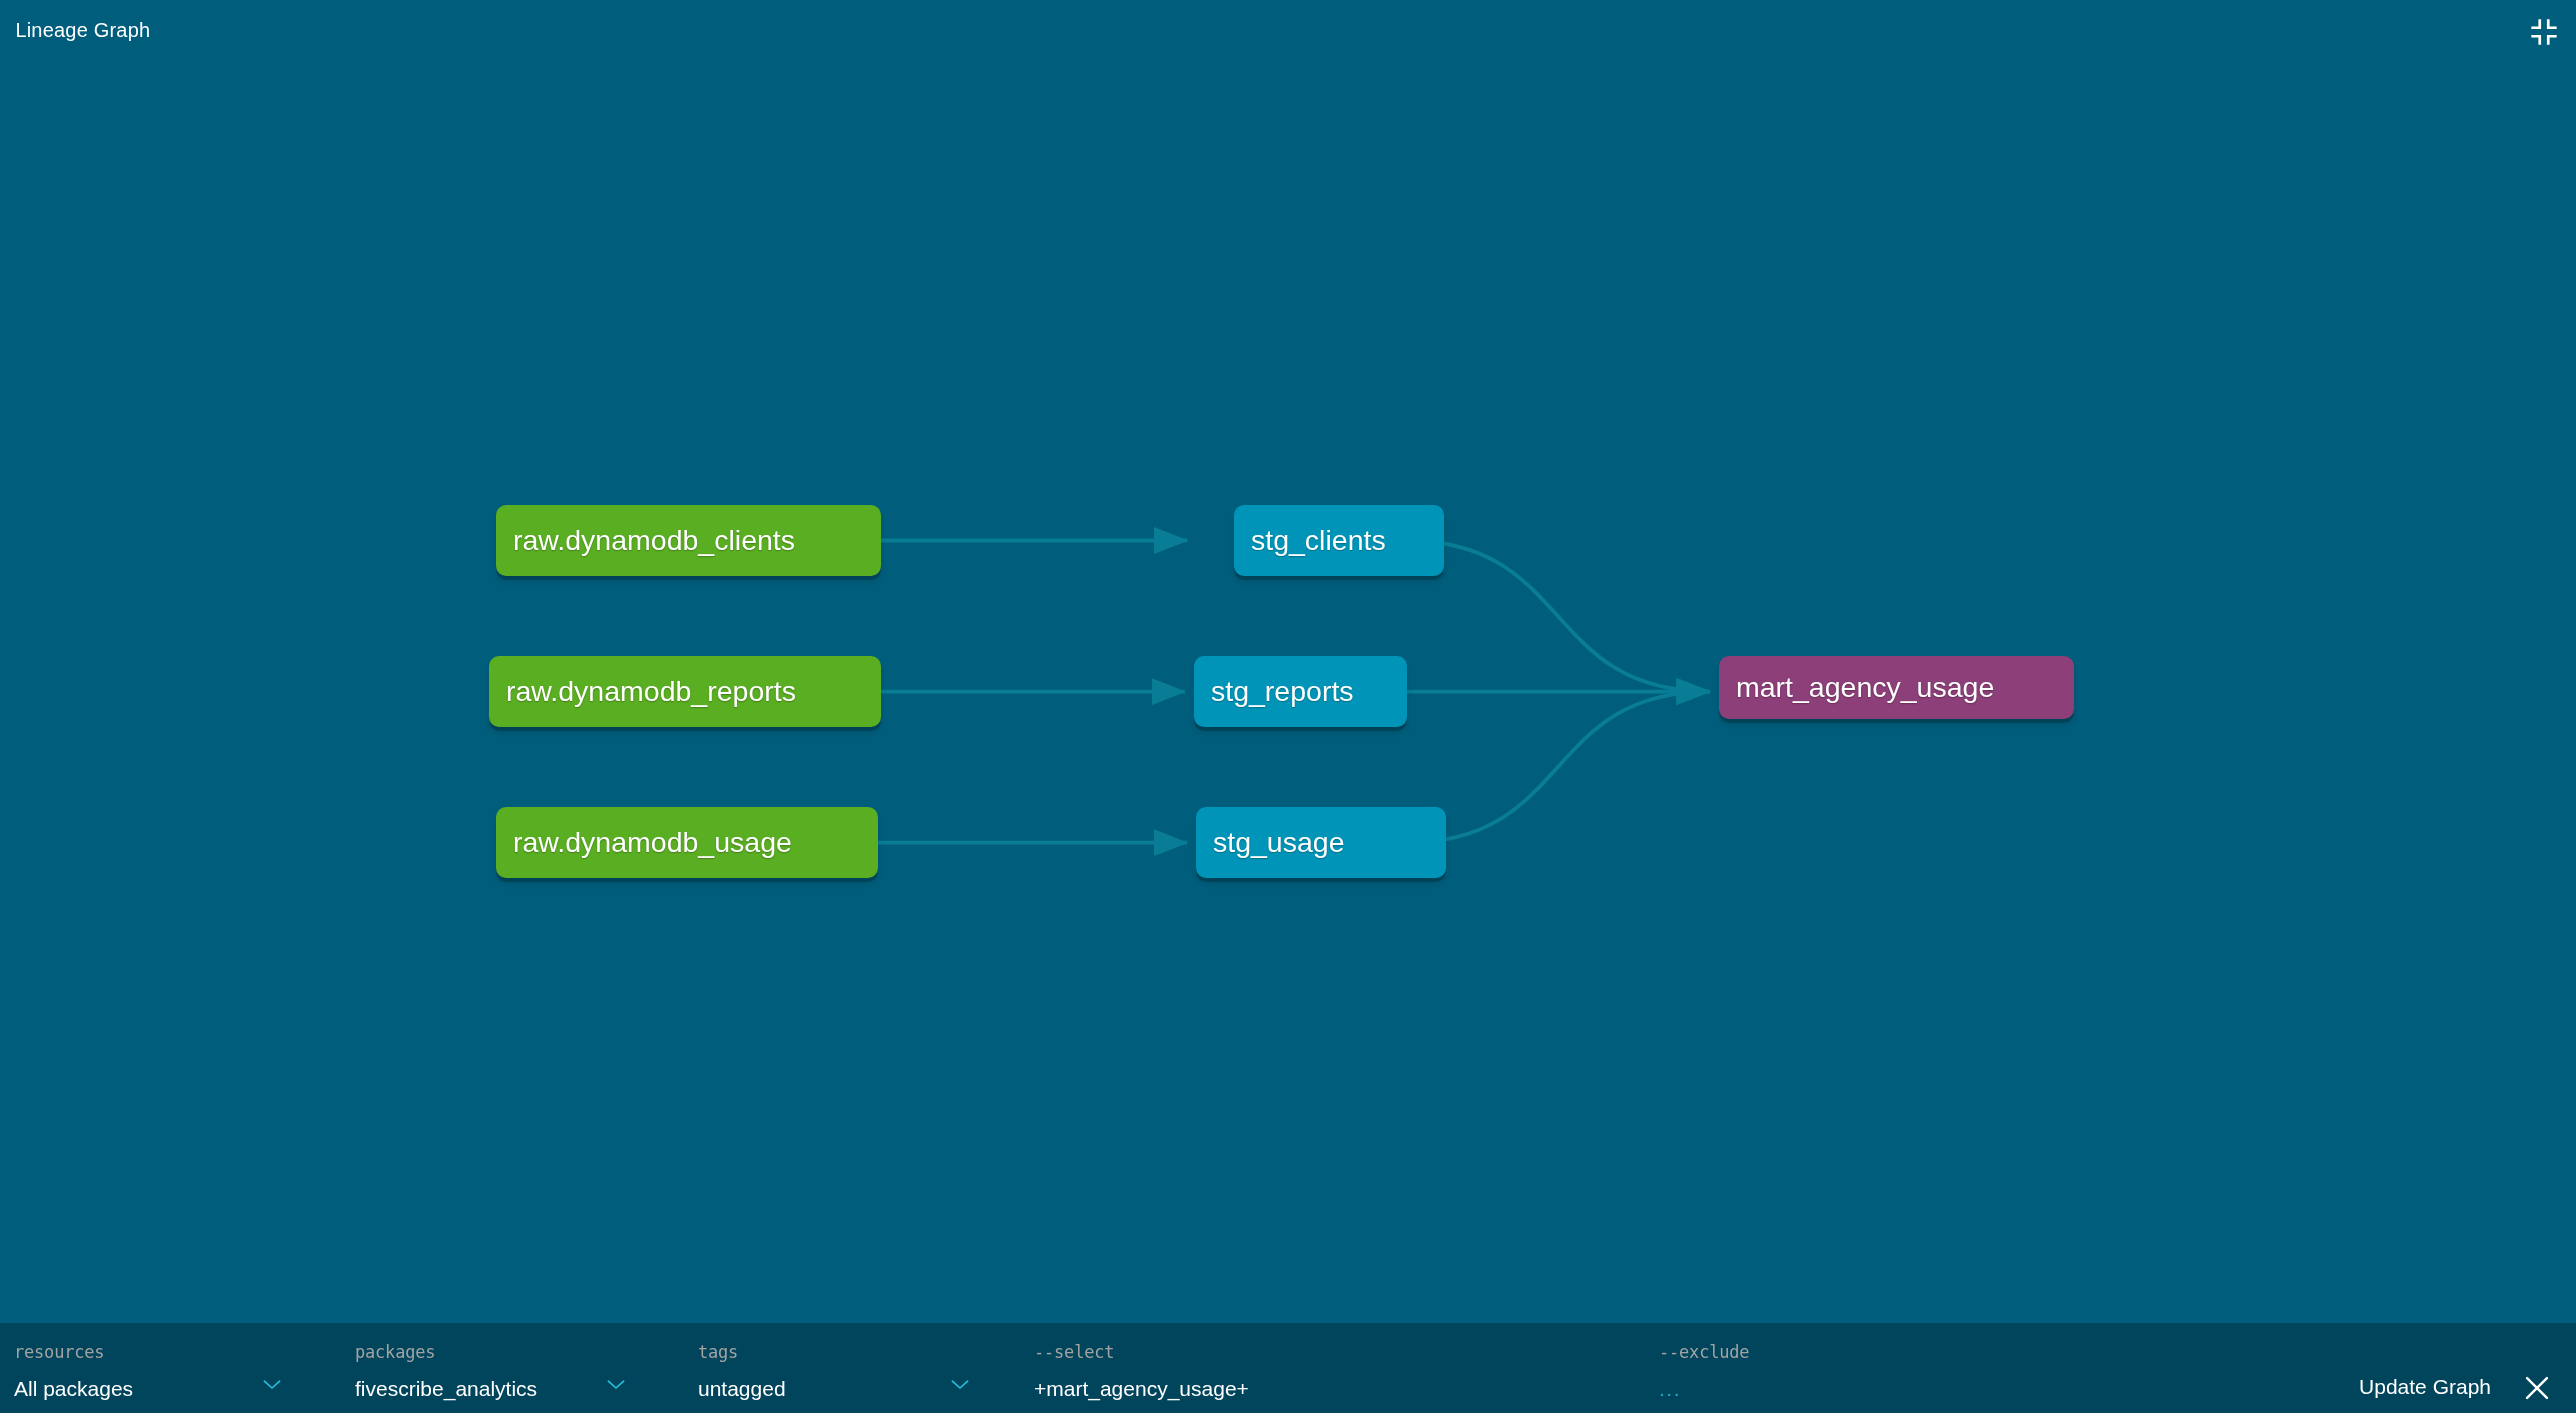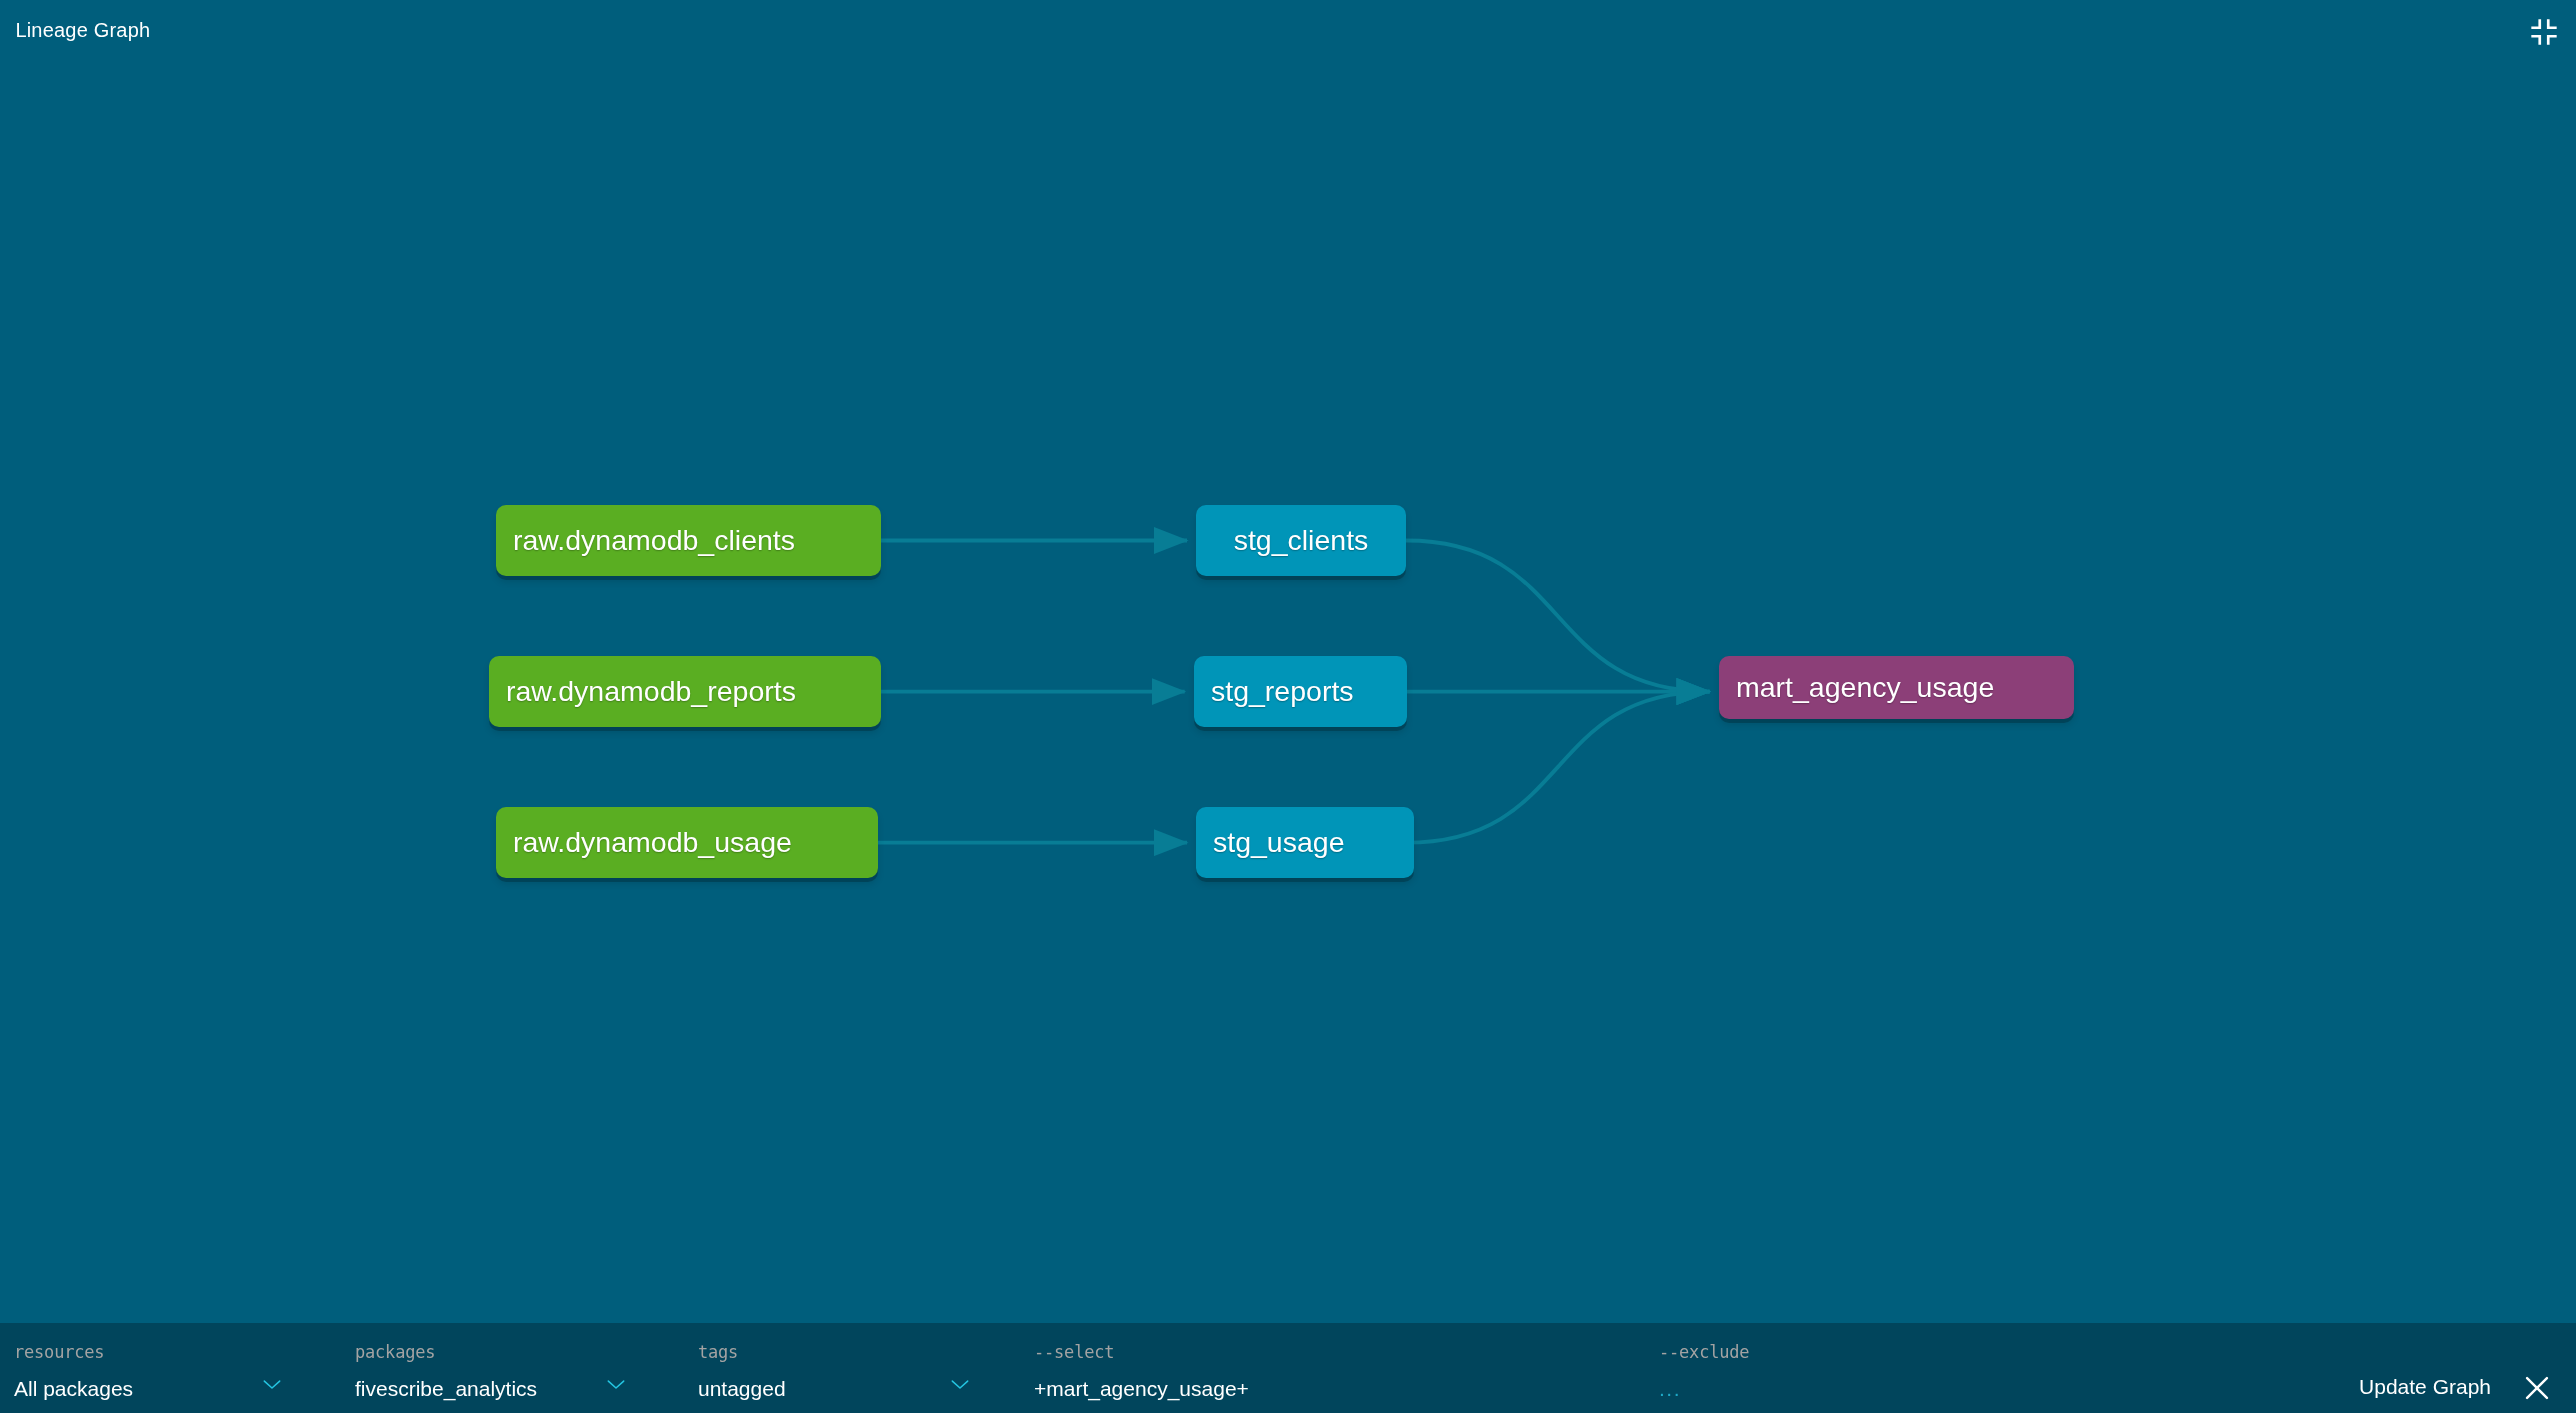--- a/index.html
+++ b/index.html
@@ -155,27 +155,27 @@
   <div id="nodes-layer">
       <div class="graph-node kind-source" style="left: 496px; top: 505px; width: 385px; height: 71px;">
         <span>raw.dynamodb_clients</span>
       </div>
       <div class="graph-node kind-source" style="left: 489px; top: 656px; width: 392px; height: 71px;">
         <span>raw.dynamodb_reports</span>
       </div>
       <div class="graph-node kind-source" style="left: 496px; top: 807px; width: 382px; height: 71px;">
         <span>raw.dynamodb_usage</span>
       </div>
-      <div class="graph-node kind-staging" style="left: 1196px; top: 505px; width: 210px; height: 71px; justify-content: center;">
+      <div class="graph-node kind-staging" style="left: 1234px; top: 505px; width: 210px; height: 71px;">
         <span>stg_clients</span>
       </div>
       <div class="graph-node kind-staging" style="left: 1194px; top: 656px; width: 213px; height: 71px;">
         <span>stg_reports</span>
       </div>
-      <div class="graph-node kind-staging" style="left: 1196px; top: 807px; width: 218px; height: 71px;">
+      <div class="graph-node kind-staging" style="left: 1196px; top: 807px; width: 250px; height: 71px;">
         <span>stg_usage</span>
       </div>
       <div class="graph-node kind-mart" style="left: 1719px; top: 656px; width: 355px; height: 63px;">
         <span>mart_agency_usage</span>
       </div>
     </div>
 </div>
 
 <div id="app-header">
   <div id="page-title">Lineage Graph</div>

